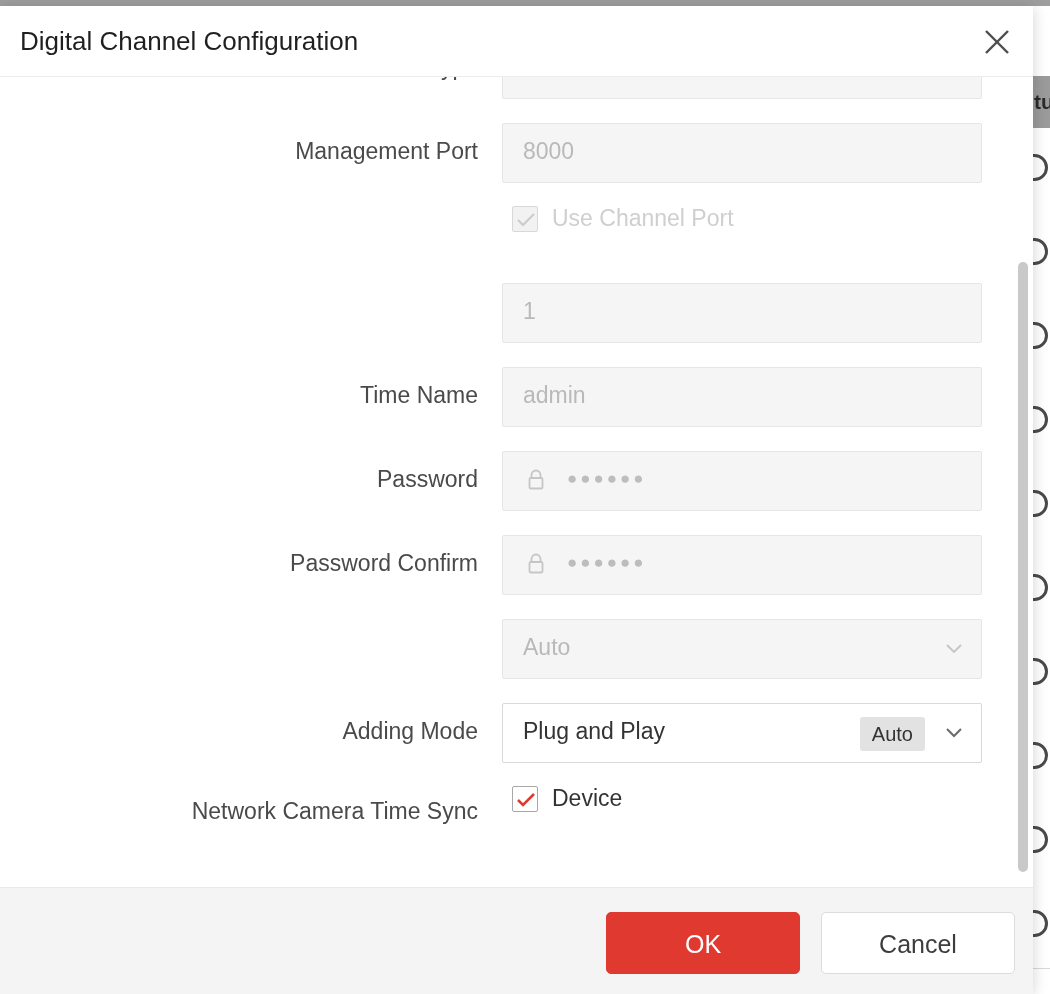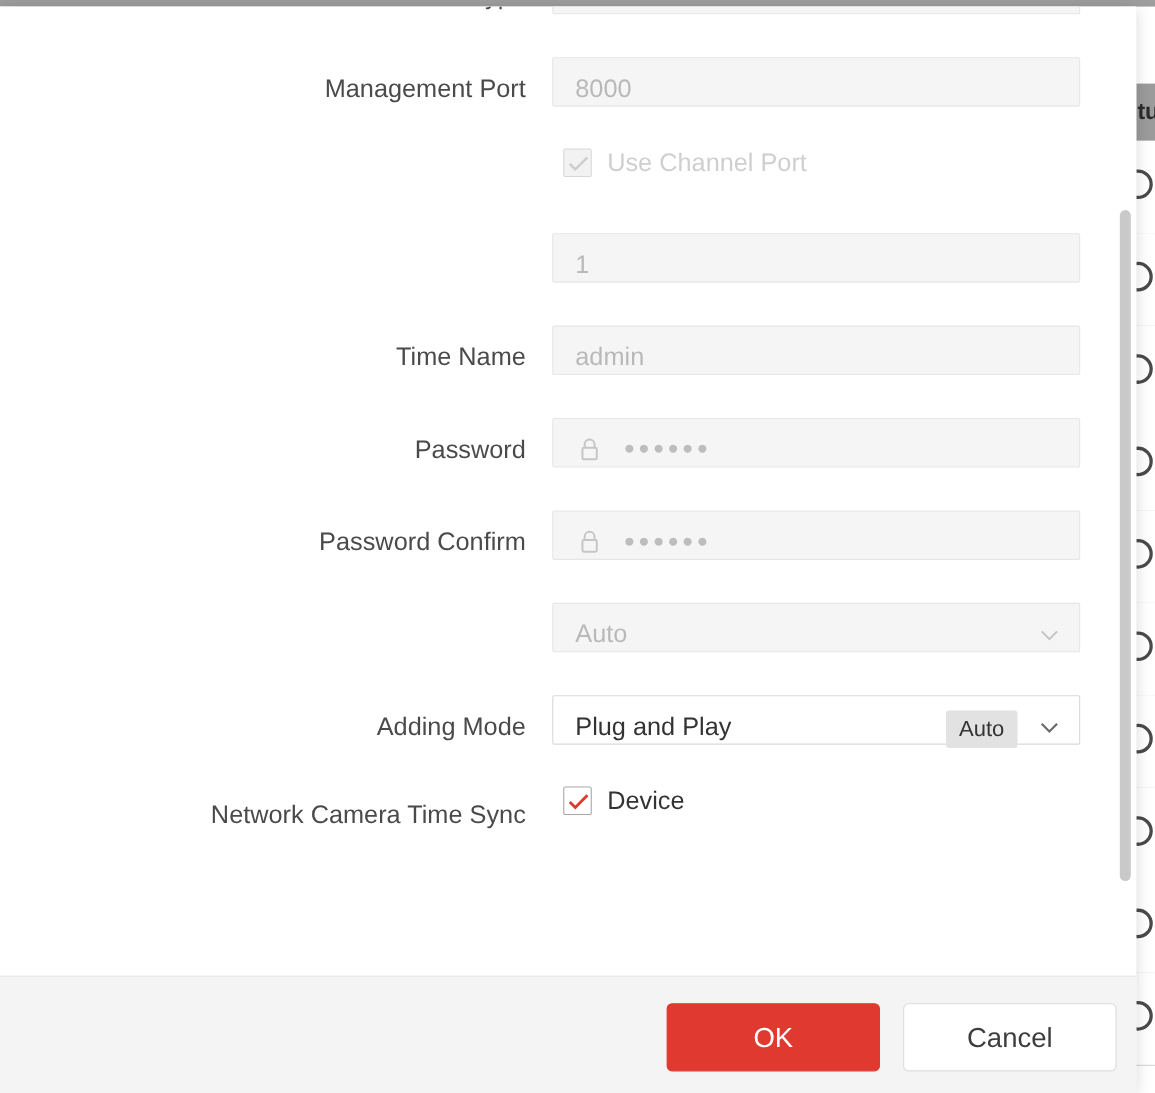--- a/index.html
+++ b/index.html
@@ -131,21 +131,21 @@
   }
   .label .req {
     color: #e5302a;
     margin-right: 2px;
   }
   .field {
     position: absolute;
     left: 502px;
     top: 14px;
     width: 480px;
-    height: 45px;
+    height: 60px;
     box-sizing: border-box;
     border: 1px solid #e6e6e6;
     border-radius: 2px;
     background: #f5f5f5;
   }
   .field.active {
     background: #ffffff;
     border: 1px solid #d9d9d9;
   }
   .field .value {
@@ -320,20 +320,29 @@
         <span class="bg-circle"></span>
       </div>
     <div class="bg-row" style="top:862px">
         <span class="bg-circle"></span>
       </div>
   </div>
 </div>
 
 <div id="dialog">
 
+  <div id="dialog-header">
+    <div id="dialog-title">Digital Channel Configuration</div>
+    <div id="close-btn">
+      <svg width="44" height="44" viewBox="0 0 44 44" aria-hidden="true">
+        <line x1="11" y1="11" x2="33" y2="33" stroke="#4d4d4d" stroke-width="2.4"></line>
+        <line x1="33" y1="11" x2="11" y2="33" stroke="#4d4d4d" stroke-width="2.4"></line>
+      </svg>
+    </div>
+  </div>
 
   <div id="dialog-body">
     <div id="form">
 
       <div class="row">
         <div class="label">Protocol Type</div>
         <div class="field">
           <span class="value">HIKVISION</span>
           <span class="chevron">
             <svg width="22" height="22" viewBox="0 0 22 22">

